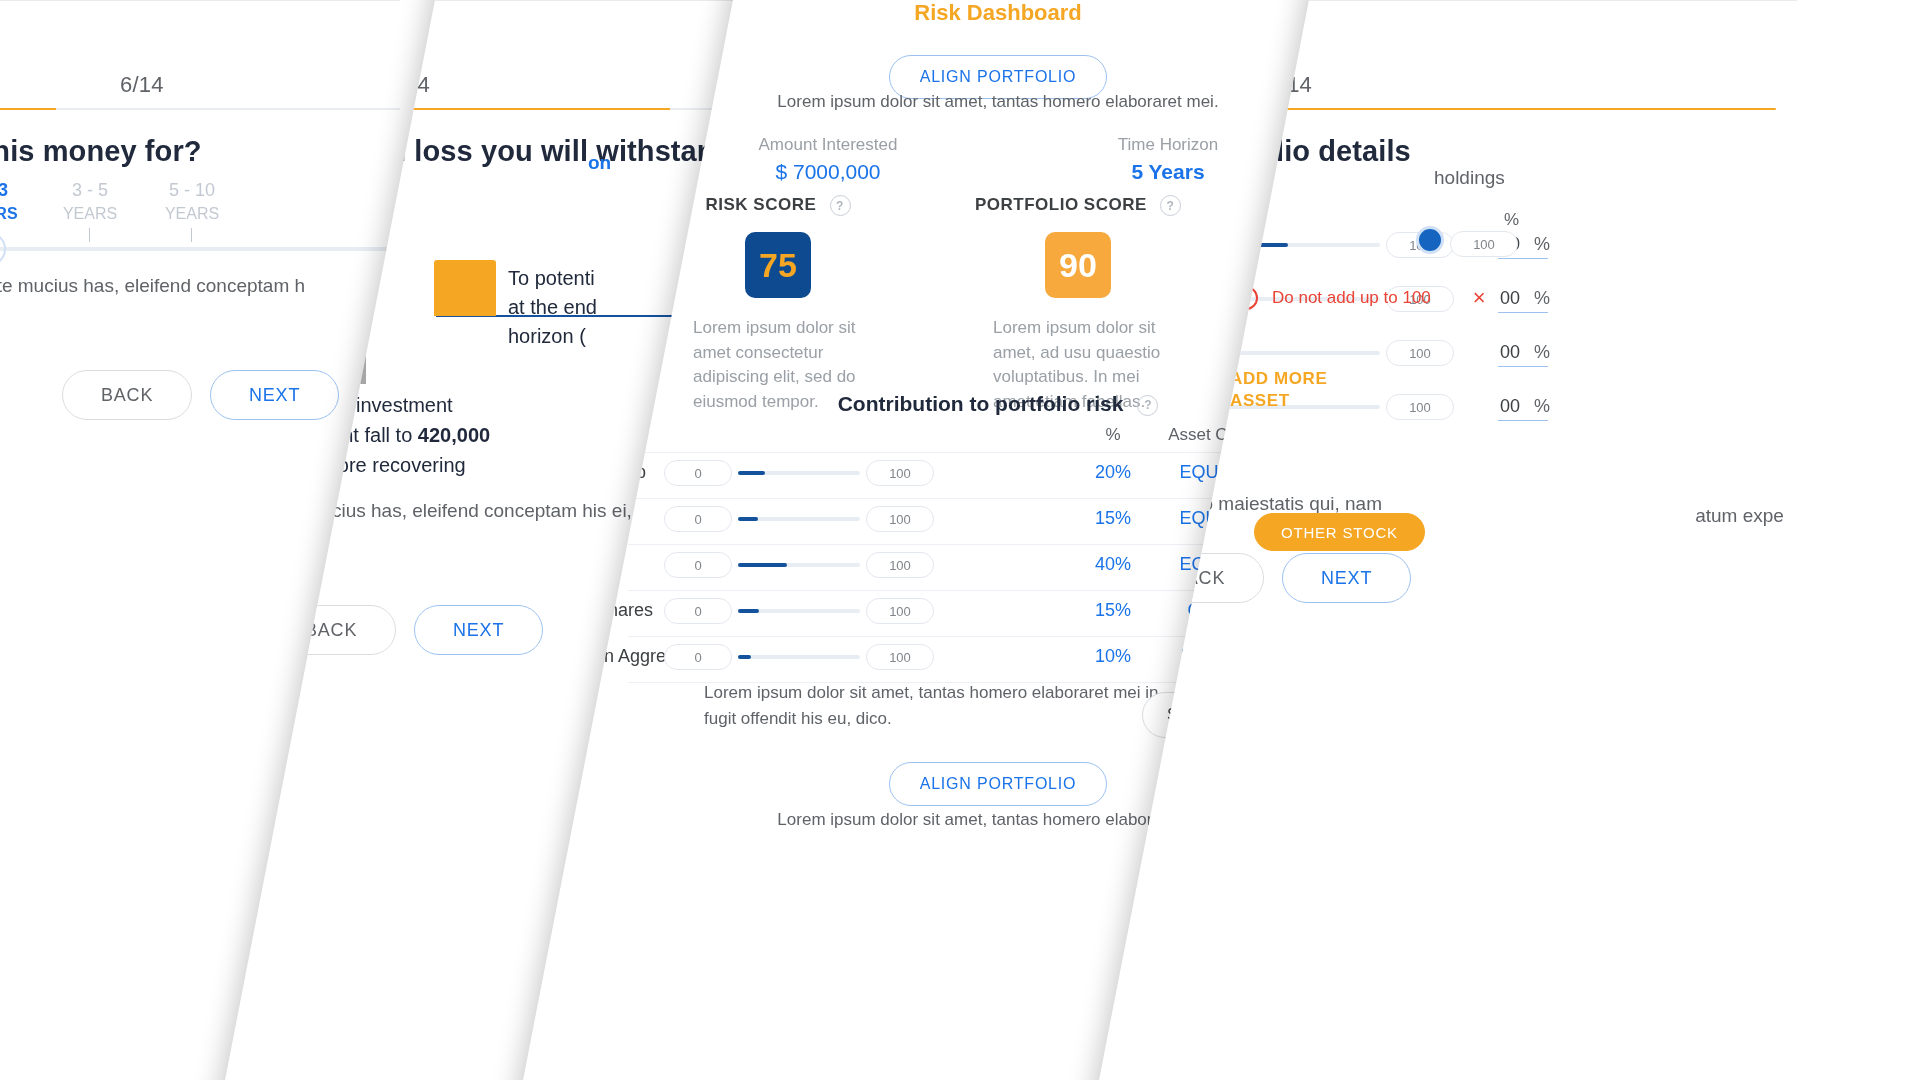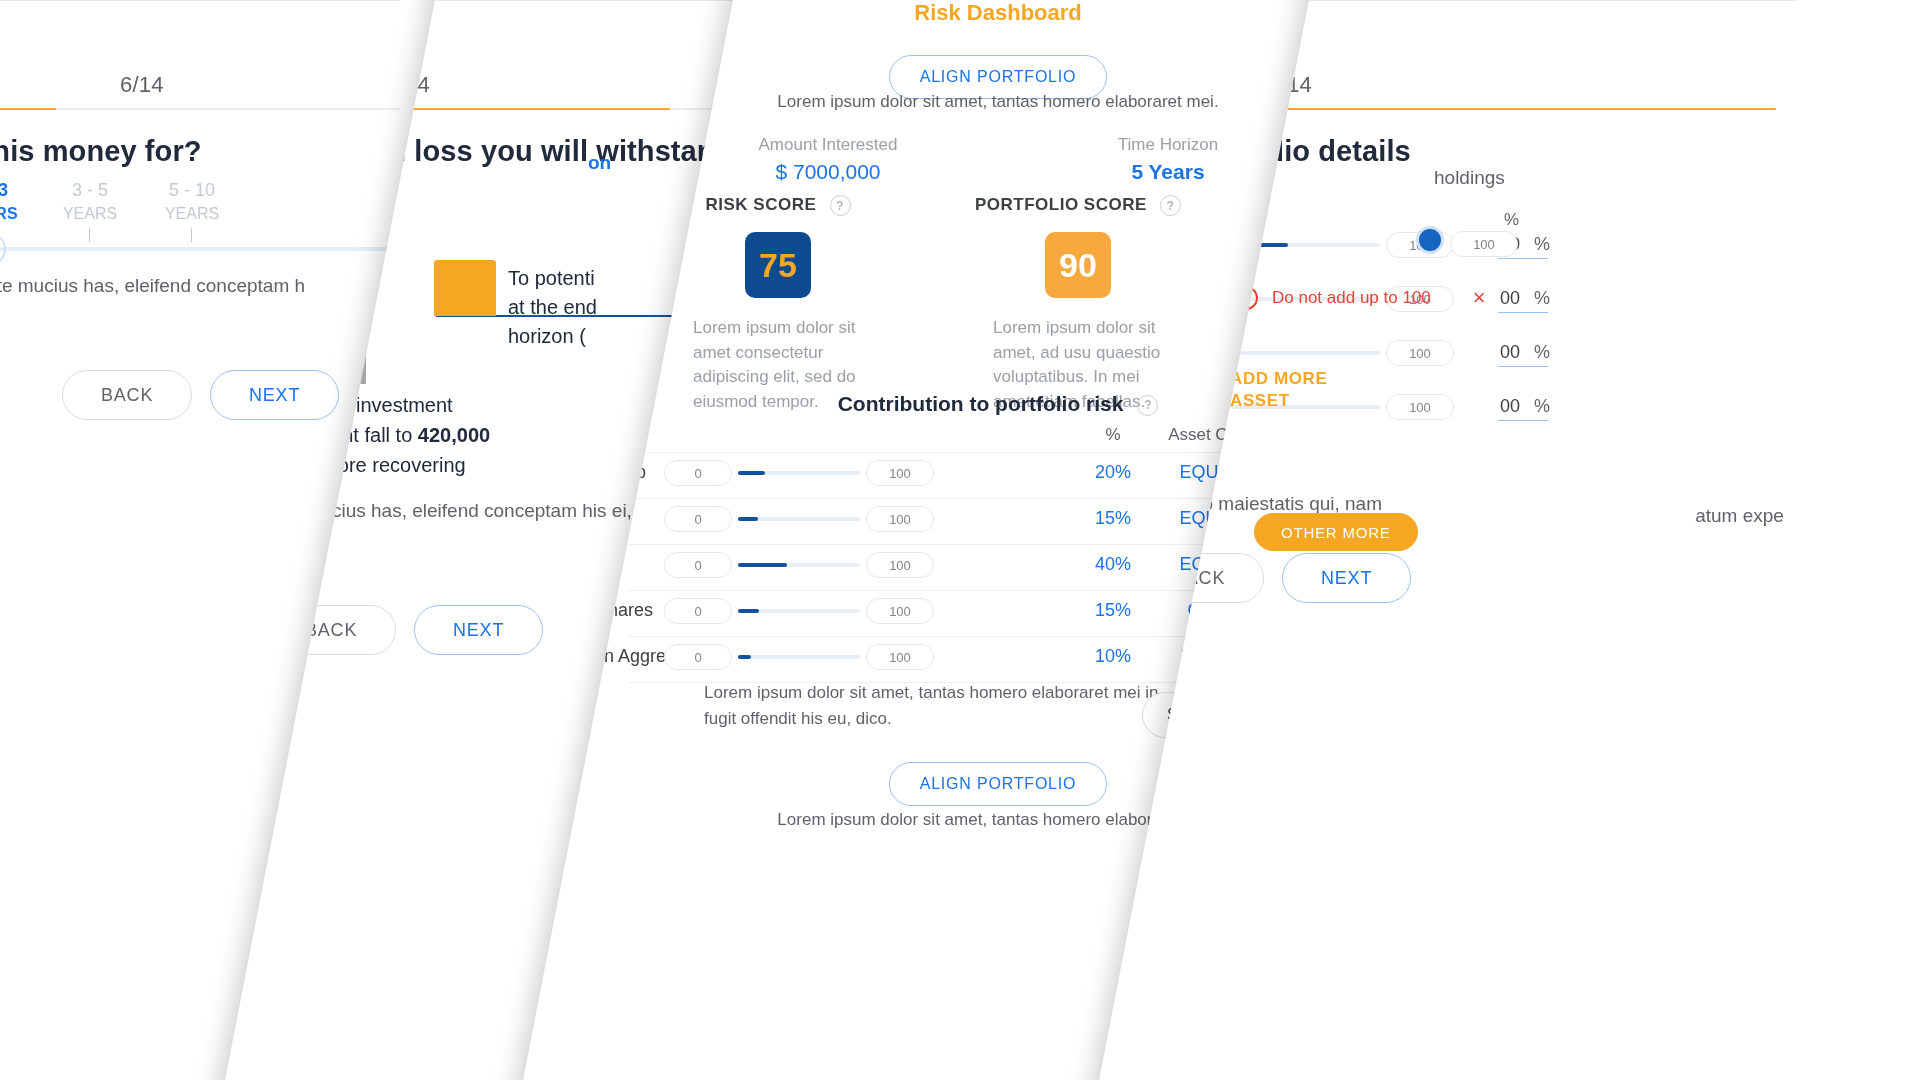--- a/index.html
+++ b/index.html
@@ -375,21 +375,21 @@
       </div>
 
       <div class="sub" style="position:absolute;left:-180px;top:613px;font-size:19px;white-space:nowrap;">t, ei nominavi quaestio maiestatis qui, nam</div>
 
       <div class="btn ghost" style="position:absolute;left:-70px;top:673px;">BACK</div>
       <div class="btn primary" style="position:absolute;left:78px;top:673px;">NEXT</div>
 
     </div>
   </div>
 
-  <div class="btn orange" style="position:absolute;left:1254px;top:513px;height:38px;padding:0 26px;font-size:15px;border-radius:19px;z-index:30;">OTHER MORE</div>
+  <div class="btn orange" style="position:absolute;left:1254px;top:513px;height:38px;padding:0 26px;font-size:15px;border-radius:19px;z-index:30;">OTHER STOCK</div>
 
   <div class="panel" id="p5" style="left:1692px;width:620px;">
     <div class="content">
       <div class="sub" style="position:absolute;left:-320px;top:625px;font-size:19px;white-space:nowrap;">stio maiestatis qui, nam ne ubique luptatum expe</div>
 
     </div>
   </div>
 
 </div>
 

